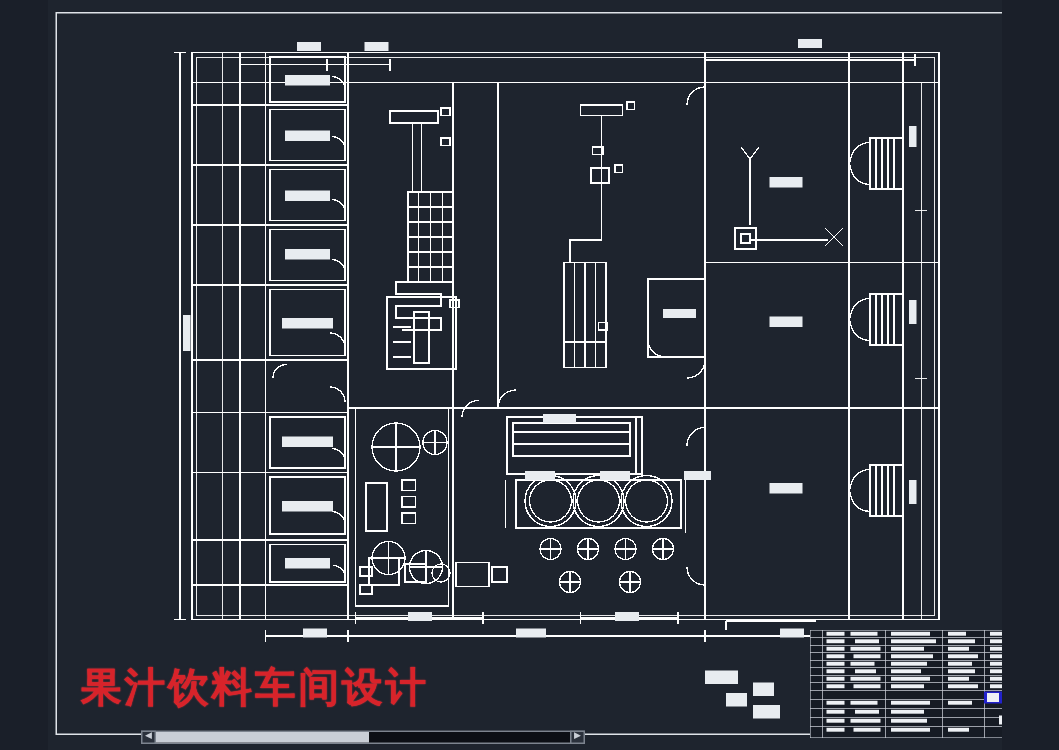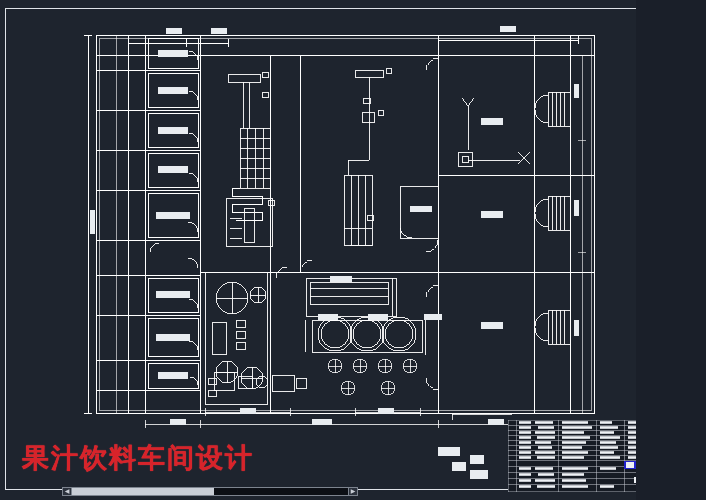--- a/index.html
+++ b/index.html
@@ -1,17 +1,17 @@
 <!DOCTYPE html>
 <html><head>
 <meta charset="utf-8">
 <style>
   html,body{margin:0;padding:0;background:#1a1f29;}
   body{font-family:"Liberation Sans", sans-serif;}
-  #app{position:relative;width:636px;height:500px;background:#1e242e;overflow:hidden;}
+  #app{position:relative;width:636px;height:500px;background:#1e242e;overflow:hidden;margin-left:32px;}
   #frame{position:absolute;left:5px;top:8px;width:690px;height:482px;border:1px solid #dfe3e8;box-sizing:border-box;}
   #cad{position:absolute;left:0;top:0;width:706px;height:500px;}
   #title-text{position:absolute;left:22px;top:440px;font-size:27px;letter-spacing:2px;font-weight:bold;
      color:#d8232a;text-shadow:0 0 1px #ff3b40;font-family:"DejaVu Sans", sans-serif;white-space:nowrap;}
   .lbl{position:absolute;background:#e8ecf0;}
   #scrollbar{position:absolute;left:62px;top:487px;width:296px;height:9px;background:#0c0f15;border:1px solid #7d848f;box-sizing:border-box;}
   #scrollthumb{position:absolute;left:64px;top:488px;width:150px;height:7px;background:#c9ced6;}
   .sb-btn{position:absolute;top:487px;width:10px;height:9px;background:#2b313c;border:1px solid #7d848f;box-sizing:border-box;color:#c9ced6;font-size:6px;line-height:7px;text-align:center;}
 </style>
 </head>

